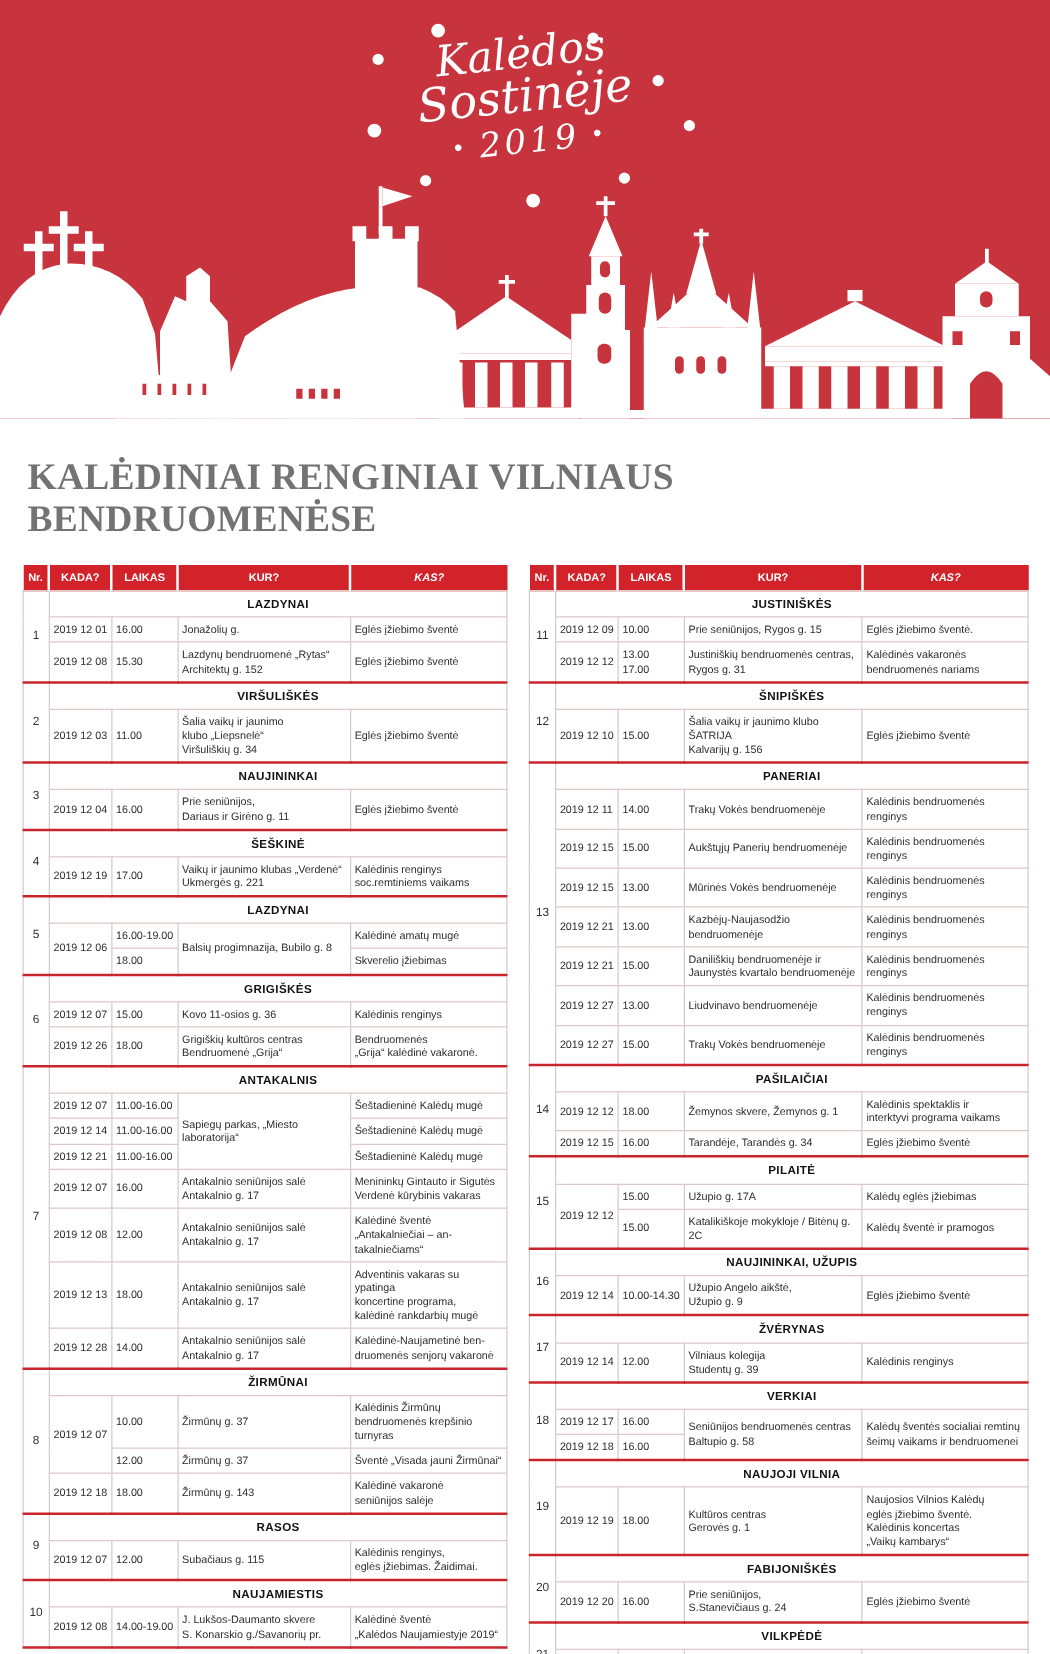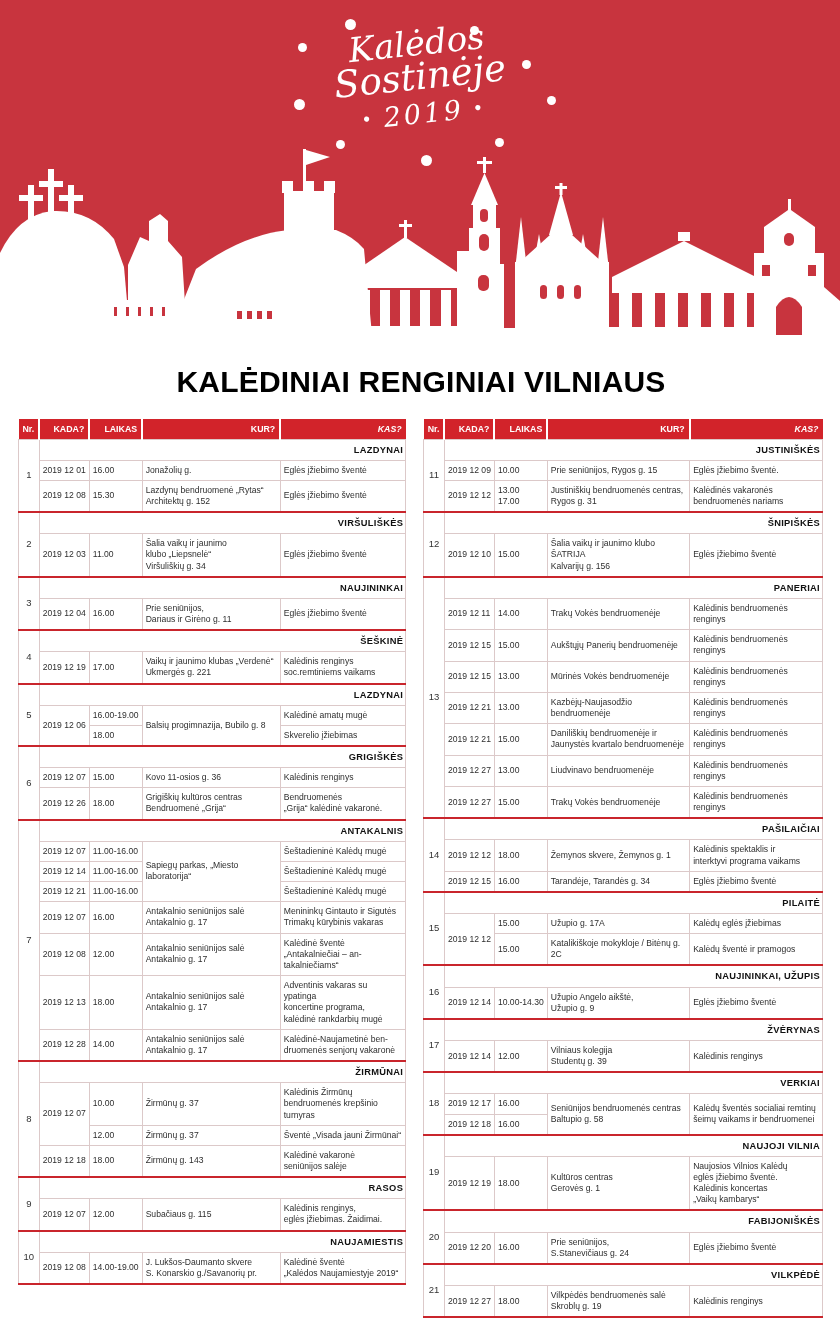--- a/index.html
+++ b/index.html
@@ -15,31 +15,31 @@
   .logo-l3::before{content:"• ";font-size:18px;vertical-align:3px;}
   .logo-l3::after{content:" •";font-size:18px;vertical-align:3px;}
   .dots{position:absolute;left:0;top:0;width:5px;height:5px;border-radius:50%;
         box-shadow:300px 45px 0 2px #fff,348px 22px 0 3px #fff,472px 28px 0 2px #fff,
                    524px 62px 0 2px #fff,549px 98px 0 2px #fff,297px 102px 0 3px #fff,
                    338px 142px 0 2px #fff,424px 158px 0 3px #fff,497px 140px 0 2px #fff;}
   .skyline{position:absolute;left:0;bottom:0;width:840px;height:200px;display:block;}
 
   
   h1{margin:30px 20px 0 22px;font-size:30px;line-height:1.12;letter-spacing:.2px;
-     color:#000000;font-weight:bold;font-family:Liberation Sans, sans-serif;text-align:center;}
+     color:#737373;font-weight:bold;font-family:Liberation Serif, serif;}
 
   
   .tables{display:flex;align-items:flex-start;gap:17px;margin:20px 17px 24px 18px;}
   table.events{border-collapse:collapse;table-layout:fixed;border-bottom:2px solid #C9252C;}
   table.events td{border:1px solid #dcc9c9;vertical-align:middle;padding:4px 3px;
                   font-size:8.6px;line-height:1.3;color:#2e2e2e;}
-  table.events thead th{background:#D2232A;color:#fff;font-size:8.8px;text-align:right;
+  table.events thead th{background:#D2232A;color:#fff;font-size:8.8px;text-align:center;
                   padding:5px 4px;border-right:2px solid #fff;font-weight:bold;}
   table.events thead th:last-child{border-right:none;font-style:italic;}
-  table.events .section-title{text-align:right;font-weight:bold;font-size:9.3px;
+  table.events .section-title{text-align:center;font-weight:bold;font-size:9.3px;
                   letter-spacing:.3px;color:#111;padding:4px 2px;}
   table.events tbody tr.section-row{border-top:2px solid #C9252C;}
   table.events tbody tr.section-row:first-child{border-top:1px solid #dcc9c9;}
   table.events .nr-cell{text-align:center;font-size:9.5px;color:#333;}
   table.events td.col0,table.events td.col1{white-space:pre;}
   table.events td.col2,table.events td.col3{white-space:pre-line;}
 </style>
 </head>
 <body>
 
@@ -151,21 +151,21 @@
       <rect x="574" y="150" width="7" height="14" rx="3.5"></rect>
 
       <rect x="784" y="98" width="10" height="13" rx="5"></rect>
       <rect x="762" y="130" width="8" height="11"></rect>
         <rect x="808" y="130" width="8" height="11"></rect>
       <path d="M776 200 L776 172 Q789 152 802 172 L802 200 Z"></path>
     </g>
   </svg>
 </header>
 
-<h1><span>KALĖDINIAI RENGINIAI VILNIAUS</span><br></h1>
+<h1><span>KALĖDINIAI RENGINIAI VILNIAUS</span><br><span>BENDRUOMENĖSE</span></h1>
 
 <main class="tables">
   <table class="events left">
     <colgroup>
       <col style="width:18px">
         <col style="width:50px">
         <col style="width:48px">
         <col style="width:144px">
         <col style="width:130px">
     </colgroup>
@@ -282,21 +282,21 @@
           <td class="cell col0">2019 12 21</td>
           <td class="cell col1">11.00-16.00</td>
           <td class="cell col3">Šeštadieninė Kalėdų mugė</td>
         </tr>
         <tr>
           <td class="cell col0">2019 12 07</td>
           <td class="cell col1">16.00</td>
           <td class="cell col2">Antakalnio seniūnijos salė
 Antakalnio g. 17</td>
           <td class="cell col3">Menininkų Gintauto ir Sigutės
-Trimakų kūrybinis vakaras</td>
+Verdenė kūrybinis vakaras</td>
         </tr>
         <tr>
           <td class="cell col0">2019 12 08</td>
           <td class="cell col1">12.00</td>
           <td class="cell col2">Antakalnio seniūnijos salė
 Antakalnio g. 17</td>
           <td class="cell col3">Kalėdinė šventė
 „Antakalniečiai – an-
 takalniečiams“</td>
         </tr>

